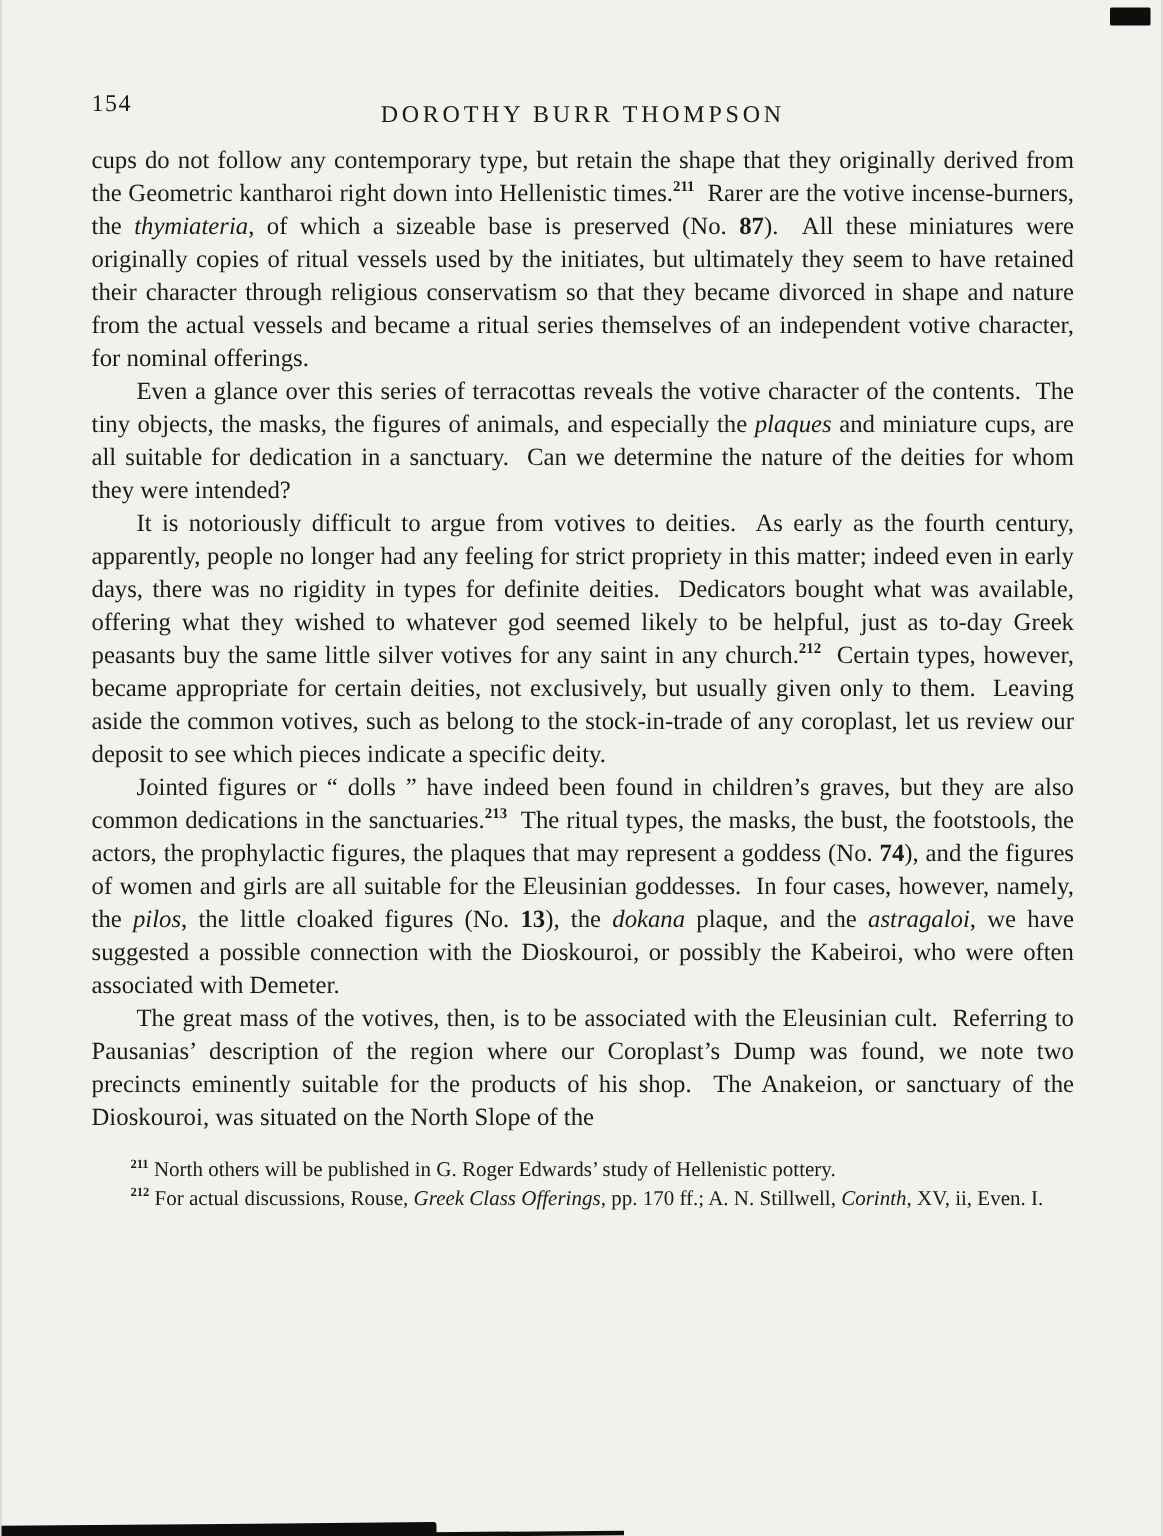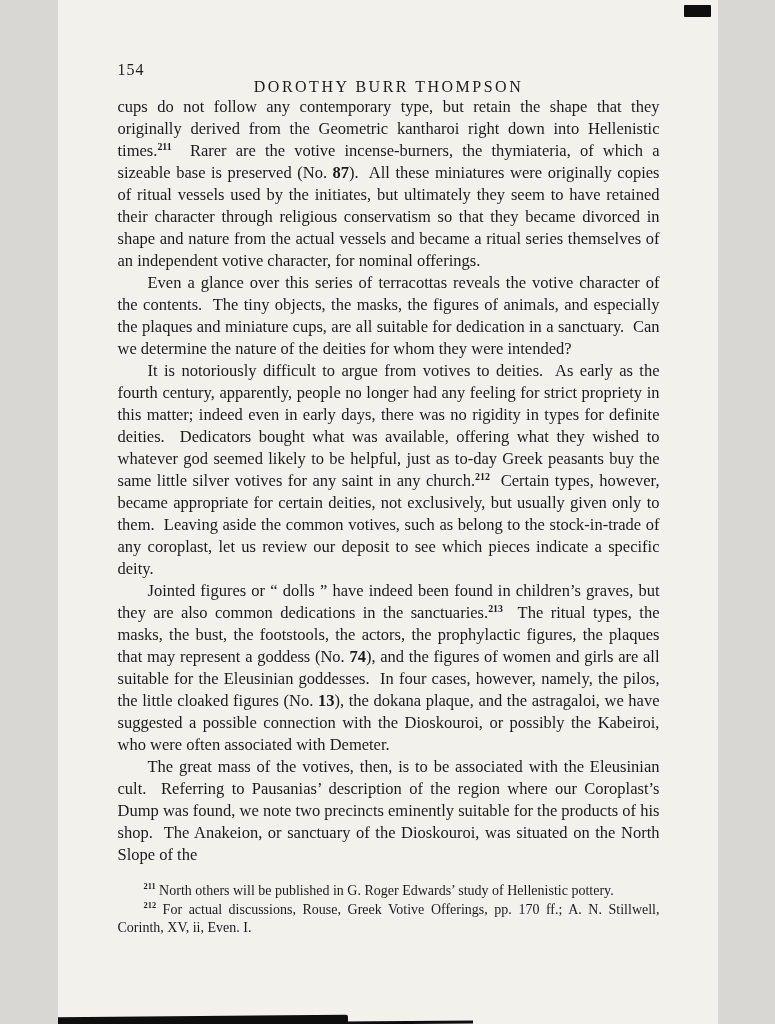--- a/index.html
+++ b/index.html
@@ -1,54 +1,54 @@
 <!DOCTYPE html>
 <html><head>
 <meta charset="utf-8">
 <style>
   html, body { margin: 0; padding: 0; }
   body { background: #d8d7d3; }
   .page {
-    width: 660px;
+    width: 773px;
     height: 1024px;
     margin: 0 auto;
     background: #f2f1ec;
     position: relative;
     box-sizing: border-box;
     padding: 60px 58px 0 60px;
     font-family: "Liberation Serif", serif;
     color: #1b1b1b;
     overflow: hidden;
   }
   .page-header { position: relative; height: 22px; }
   .page-number {
     position: absolute; left: 0; top: 1px;
     font-size: 16px; letter-spacing: 1px;
   }
   .running-head {
-    position: absolute; left: 0; right: 0; top: 18px;
+    position: absolute; left: 0; right: 0; top: 8px;
     text-align: center; font-size: 16px; letter-spacing: 2.5px;
   }
   .body-text { margin-top: 14px; }
   .para {
     margin: 0;
     font-size: 16.5px;
     line-height: 22px;
     text-align: justify;
     white-space: pre-wrap;
   }
   .para.indent { text-indent: 30px; }
   .section-heading {
     font-size: 16.5px;
     font-weight: normal;
     font-variant: small-caps;
     letter-spacing: 1.2px;
     margin: 16px 0 8px 0;
   }
-  .run-i { }
+  .run-i { font-style: italic; }
   .run-b { font-weight: bold; }
   .run-sup { font-size: 0.6em; vertical-align: super; line-height: 0; font-weight: bold; }
   .footnote .run-sup { font-weight: bold; }
   .footnotes { margin-top: 16px; }
   .footnote {
     margin: 0;
     font-size: 14px;
     line-height: 18.5px;
     text-align: justify;
     text-indent: 26px;
@@ -83,15 +83,15 @@
   <main class="body-text">
       <p class="para"><span>cups do not follow any contemporary type, but retain the shape that they originally derived from the Geometric kantharoi right down into Hellenistic times.</span><span class="run-sup">211</span><span>  Rarer are the votive incense-burners, the </span><span class="run-i">thymiateria</span><span>, of which a sizeable base is preserved (No. </span><span class="run-b">87</span><span>).  All these miniatures were originally copies of ritual vessels used by the initiates, but ultimately they seem to have retained their character through religious conservatism so that they became divorced in shape and nature from the actual vessels and became a ritual series themselves of an independent votive character, for nominal offerings.</span></p>
       <p class="para indent"><span>Even a glance over this series of terracottas reveals the votive character of the contents.  The tiny objects, the masks, the figures of animals, and especially the </span><span class="run-i">plaques</span><span> and miniature cups, are all suitable for dedication in a sanctuary.  Can we determine the nature of the deities for whom they were intended?</span></p>
       <p class="para indent"><span>It is notoriously difficult to argue from votives to deities.  As early as the fourth century, apparently, people no longer had any feeling for strict propriety in this matter; indeed even in early days, there was no rigidity in types for definite deities.  Dedicators bought what was available, offering what they wished to whatever god seemed likely to be helpful, just as to-day Greek peasants buy the same little silver votives for any saint in any church.</span><span class="run-sup">212</span><span>  Certain types, however, became appropriate for certain deities, not exclusively, but usually given only to them.  Leaving aside the common votives, such as belong to the stock-in-trade of any coroplast, let us review our deposit to see which pieces indicate a specific deity.</span></p>
       <p class="para indent"><span>Jointed figures or “ dolls ” have indeed been found in children’s graves, but they are also common dedications in the sanctuaries.</span><span class="run-sup">213</span><span>  The ritual types, the masks, the bust, the footstools, the actors, the prophylactic figures, the plaques that may represent a goddess (No. </span><span class="run-b">74</span><span>), and the figures of women and girls are all suitable for the Eleusinian goddesses.  In four cases, however, namely, the </span><span class="run-i">pilos</span><span>, the little cloaked figures (No. </span><span class="run-b">13</span><span>), the </span><span class="run-i">dokana</span><span> plaque, and the </span><span class="run-i">astragaloi</span><span>, we have suggested a possible connection with the Dioskouroi, or possibly the Kabeiroi, who were often associated with Demeter.</span></p>
       <p class="para indent"><span>The great mass of the votives, then, is to be associated with the Eleusinian cult.  Referring to Pausanias’ description of the region where our Coroplast’s Dump was found, we note two precincts eminently suitable for the products of his shop.  The Anakeion, or sanctuary of the Dioskouroi, was situated on the North Slope of the</span></p>
     </main>
 
   <section class="footnotes">
       <p class="footnote"><span class="run-sup">211</span><span> North others will be published in G. Roger Edwards’ study of Hellenistic pottery.</span></p>
-      <p class="footnote"><span class="run-sup">212</span><span> For actual discussions, Rouse, </span><span class="run-i">Greek Votive Offerings</span><span>, pp. 170 ff.; A. N. Stillwell, </span><span class="run-i">Corinth</span><span>, XV, ii, Even. I.</span></p>
+      <p class="footnote"><span class="run-sup">212</span><span> For actual discussions, Rouse, </span><span class="run-i">Greek Class Offerings</span><span>, pp. 170 ff.; A. N. Stillwell, </span><span class="run-i">Corinth</span><span>, XV, ii, Even. I.</span></p>
     </section>
 </div>
 
 </body></html>

